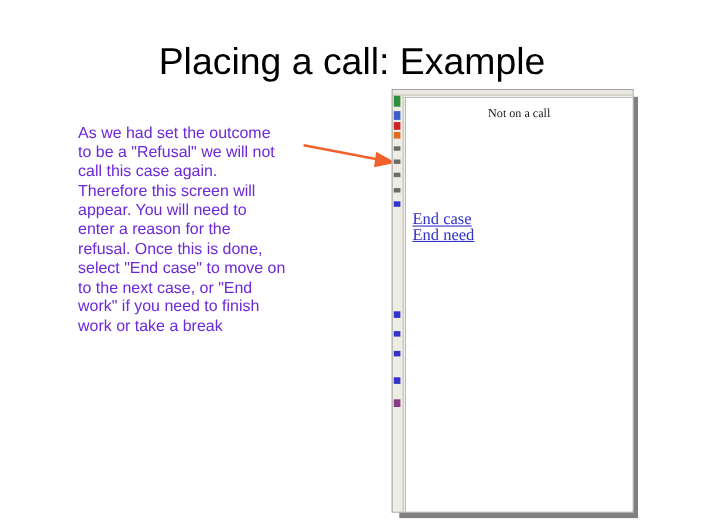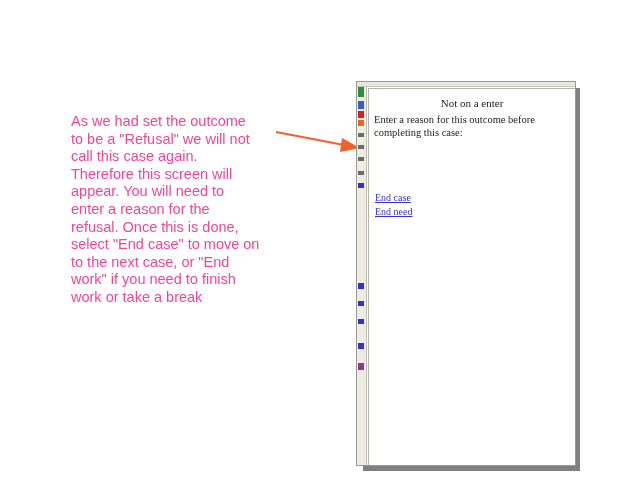--- a/index.html
+++ b/index.html
@@ -41,21 +41,21 @@
 
   
   #body-text {
     position: absolute;
     left: 71px;
     top: 113px;
     width: 190px;
     font-family: "Liberation Sans", sans-serif;
     font-size: 14.5px;
     line-height: 17.6px;
-    color: #ec4899;
+    color: #6d28d9;
     text-align: left;
   }
 
   
   #arrow-annotation {
     position: absolute;
     left: 268px;
     top: 118px;
     width: 100px;
     height: 46px;
@@ -166,34 +166,35 @@
     color: #000000;
     padding: 0 2px;
     line-height: 13px;
     outline: none;
   }
 
   .panel-link {
     position: absolute;
     left: 6px;
     font-family: "Liberation Serif", serif;
-    font-size: 10px;
+    font-size: 15px;
     color: #3333cc;
     text-decoration: underline;
     white-space: nowrap;
     cursor: pointer;
   }
   #link-end-case { top: 103px; }
   #link-end-work { top: 117px; }
 </style>
 </head>
 <body>
 
 <div id="slide">
 
+  <div id="slide-title">Placing a call: Example</div>
 
   <div id="body-text">As we had set the outcome to be a "Refusal" we will not call this case again. Therefore this screen will appear. You will need to enter a reason for the refusal. Once this is done, select "End case" to move on to the next case, or "End work" if you need to finish work or take a break</div>
 
   <div id="arrow-annotation">
     <svg width="100" height="46" viewBox="0 0 100 46">
       <line x1="8" y1="14" x2="76" y2="27" stroke="#f2612c" stroke-width="2.2"></line>
       <polygon points="74,20 92,30 72,34" fill="#f2612c"></polygon>
     </svg>
   </div>
 
@@ -215,23 +216,22 @@
         <div class="sliver-fragment" style="top: 96px; height: 5px; background: rgb(51, 51, 204);"></div>
         <div class="sliver-fragment" style="top: 196px; height: 6px; background: rgb(51, 51, 204);"></div>
         <div class="sliver-fragment" style="top: 214px; height: 5px; background: rgb(51, 51, 204);"></div>
         <div class="sliver-fragment" style="top: 232px; height: 5px; background: rgb(51, 51, 204);"></div>
         <div class="sliver-fragment" style="top: 256px; height: 6px; background: rgb(51, 51, 204);"></div>
         <div class="sliver-fragment" style="top: 276px; height: 7px; background: rgb(138, 58, 138);"></div>
       </div>
 
     <div id="panel-content">
 
-      <div id="panel-heading">Not on a enter</div>
-
-      <div id="panel-instruction">Enter a reason for this outcome before completing this case:</div>
+      <div id="panel-heading">Not on a call</div>
+
 
 
       <a class="panel-link" id="link-end-case">End case</a>
 
       <a class="panel-link" id="link-end-work">End need</a>
 
     </div>
   </div>
 
 </div>

